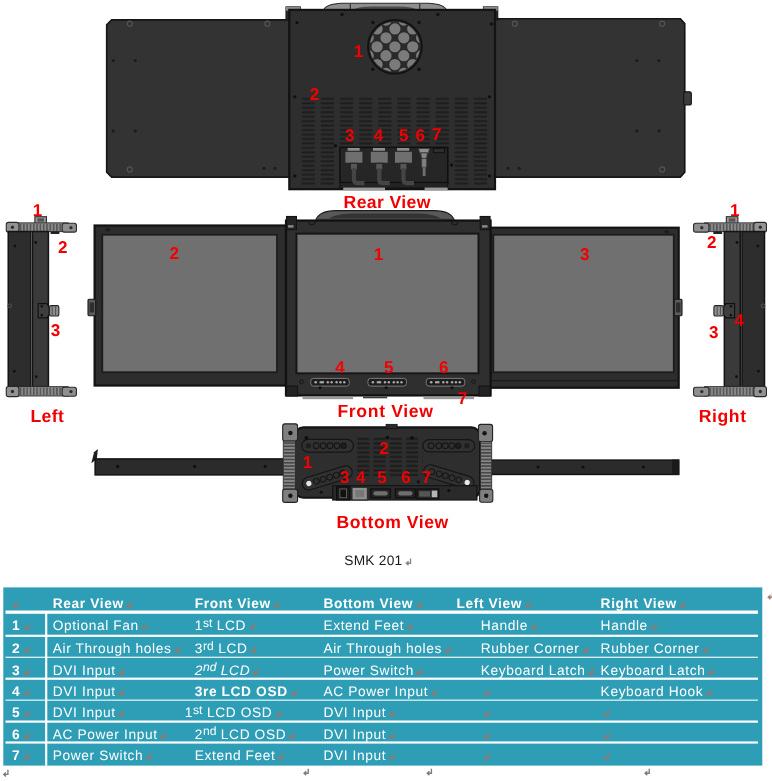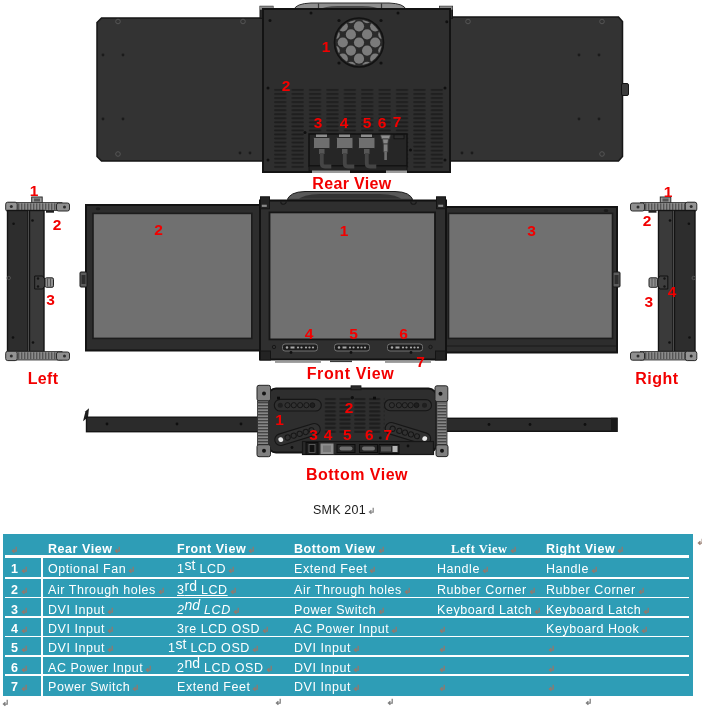--- a/index.html
+++ b/index.html
@@ -8,21 +8,21 @@
 .cap{font:bold 16px "Liberation Sans",sans-serif;fill:#f20000;letter-spacing:.35px;}
 .num{font:bold 15.5px "Liberation Sans",sans-serif;fill:#f20000;}
 
 #tbl{position:absolute;left:3px;top:534px;width:690px;height:162px;background:#2E9DB6;}
 .hline{position:absolute;left:2px;width:684px;background:#fff;}
 .vline{position:absolute;top:0;height:162px;width:2px;background:#fff;}
 .row{position:absolute;left:0;width:690px;height:19px;color:#fff;font-size:12.5px;letter-spacing:.55px;}
 .row span{position:absolute;top:3px;white-space:nowrap;}
 .hdr span{font-weight:bold;top:5px;}
 .cr{width:8px;height:8px;color:#94786c;vertical-align:-1px;margin-left:1px;}
-sup{font-size:14px;letter-spacing:0;line-height:0;vertical-align:baseline;position:relative;top:-3.5px;}
+sup{font-size:11px;letter-spacing:0;line-height:0;vertical-align:baseline;position:relative;top:-3.5px;}
 .bm{position:absolute;width:9px;height:9px;color:#7d7d7d;}
 </style>
 </head>
 <body>
 
 <svg width="0" height="0" style="position:absolute">
     <defs>
 <g id="crm">
         <path d="M6.2 0.8 V5 H2.6 M4.4 3.2 2.4 5 l2 1.8" stroke="currentColor" fill="none" stroke-width="1.25"></path>
       </g>
@@ -520,21 +520,21 @@
         </svg></span>
     <span style="left:45px;">Rear View<svg class="cr">
           <use href="#crm"></use>
         </svg></span>
     <span style="left:174px;">Front View<svg class="cr">
           <use href="#crm"></use>
         </svg></span>
     <span style="left:291px;">Bottom View<svg class="cr">
           <use href="#crm"></use>
         </svg></span>
-    <span style="left:448px;font-family:Liberation Serif, serif;">Left View<svg class="cr">
+    <span style="left:412px;">Left View<svg class="cr">
           <use href="#crm"></use>
         </svg></span>
     <span style="left:543px;text-align:center;">Right View<svg class="cr">
           <use href="#crm"></use>
         </svg></span>
   </div>
 
   <div class="row" style="top:25px;">
     <span style="left:8px;font-weight:bold;">1<svg class="cr">
           <use href="#crm"></use>
@@ -556,21 +556,21 @@
         </svg></span>
   </div>
 
   <div class="row" style="top:46px;">
     <span style="left:8px;font-weight:bold;">2<svg class="cr">
           <use href="#crm"></use>
         </svg></span>
     <span style="left:45px;">Air Through holes<svg class="cr">
           <use href="#crm"></use>
         </svg></span>
-    <span style="left:174px;text-decoration:underline;">3<sup>rd</sup> LCD<svg class="cr">
+    <span style="left:174px;">3<sup>rd</sup> LCD<svg class="cr">
           <use href="#crm"></use>
         </svg></span>
     <span style="left:291px;">Air Through holes<svg class="cr">
           <use href="#crm"></use>
         </svg></span>
     <span style="left:434px;">Rubber Corner<svg class="cr">
           <use href="#crm"></use>
         </svg></span>
     <span style="left:543px;">Rubber Corner<svg class="cr">
           <use href="#crm"></use>
@@ -598,21 +598,21 @@
         </svg></span>
   </div>
 
   <div class="row" style="top:85px;">
     <span style="left:8px;font-weight:bold;">4<svg class="cr">
           <use href="#crm"></use>
         </svg></span>
     <span style="left:45px;">DVI Input<svg class="cr">
           <use href="#crm"></use>
         </svg></span>
-    <span style="left:174px;">3re LCD OSD<svg class="cr">
+    <span style="left:174px;font-weight:bold;">3re LCD OSD<svg class="cr">
           <use href="#crm"></use>
         </svg></span>
     <span style="left:291px;">AC Power Input<svg class="cr">
           <use href="#crm"></use>
         </svg></span>
     <span style="left:434px;"><svg class="cr">
           <use href="#crm"></use>
         </svg></span>
     <span style="left:543px;">Keyboard Hook<svg class="cr">
           <use href="#crm"></use>

